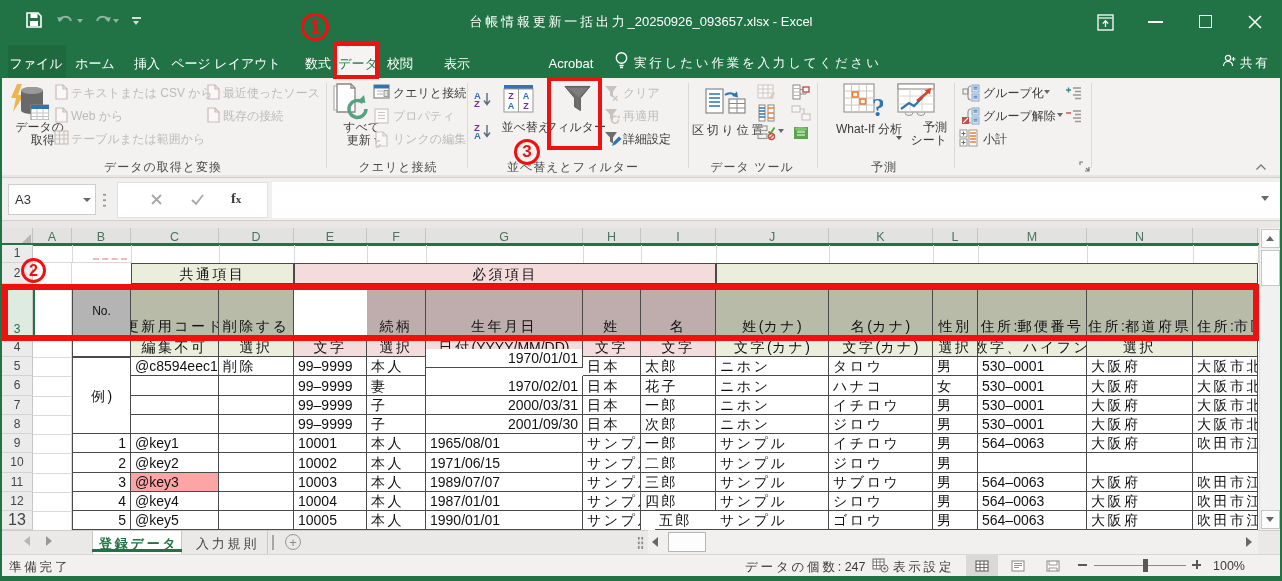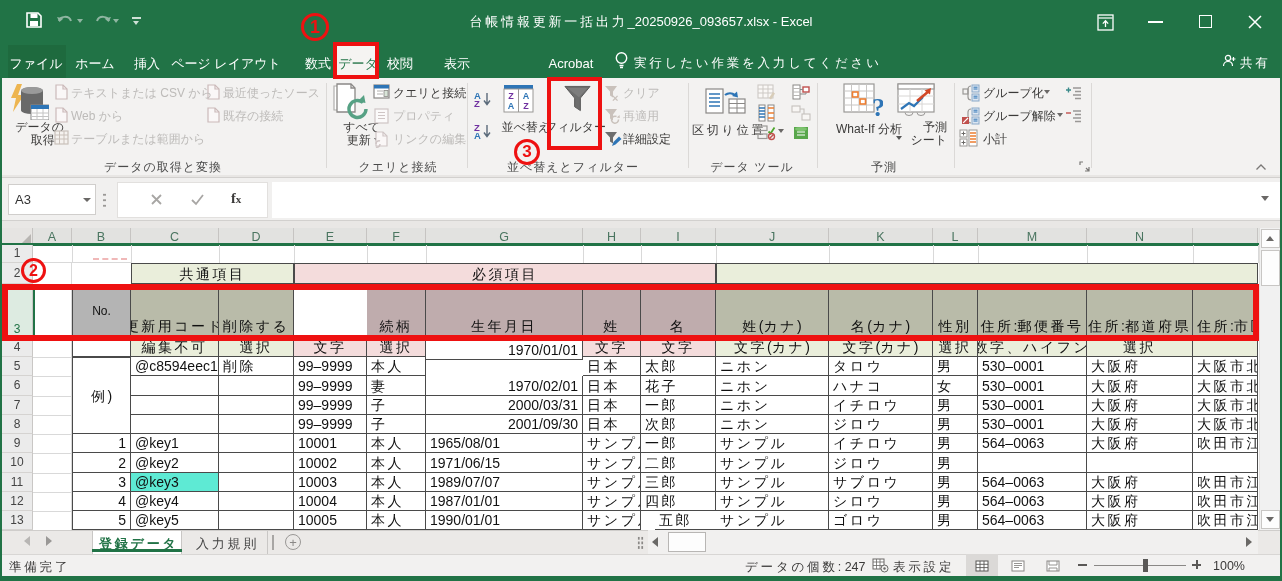--- a/index.html
+++ b/index.html
@@ -347,21 +347,21 @@
 <div class="gh" style="left:2px;top:284px;width:31px;height:54px;background:#ddebe1;border-right:1px solid #c9c7c5;border-bottom:1px solid #d5d3d1;color:#217346;align-items:flex-end;justify-content:center;font-size:12px;padding-bottom:1px">3</div>
 <div class="gh" style="left:2px;top:338px;width:31px;height:19px;background:#ebebeb;border-right:1px solid #c9c7c5;border-bottom:1px solid #d5d3d1;color:#444;align-items:center;justify-content:center;font-size:12px;padding-bottom:1px">4</div>
 <div class="gh" style="left:2px;top:357px;width:31px;height:19px;background:#ebebeb;border-right:1px solid #c9c7c5;border-bottom:1px solid #d5d3d1;color:#444;align-items:center;justify-content:center;font-size:12px;padding-bottom:1px">5</div>
 <div class="gh" style="left:2px;top:376px;width:31px;height:20px;background:#ebebeb;border-right:1px solid #c9c7c5;border-bottom:1px solid #d5d3d1;color:#444;align-items:center;justify-content:center;font-size:12px;padding-bottom:1px">6</div>
 <div class="gh" style="left:2px;top:396px;width:31px;height:19px;background:#ebebeb;border-right:1px solid #c9c7c5;border-bottom:1px solid #d5d3d1;color:#444;align-items:center;justify-content:center;font-size:12px;padding-bottom:1px">7</div>
 <div class="gh" style="left:2px;top:415px;width:31px;height:19px;background:#ebebeb;border-right:1px solid #c9c7c5;border-bottom:1px solid #d5d3d1;color:#444;align-items:center;justify-content:center;font-size:12px;padding-bottom:1px">8</div>
 <div class="gh" style="left:2px;top:434px;width:31px;height:19px;background:#ebebeb;border-right:1px solid #c9c7c5;border-bottom:1px solid #d5d3d1;color:#444;align-items:center;justify-content:center;font-size:12px;padding-bottom:1px">9</div>
 <div class="gh" style="left:2px;top:453px;width:31px;height:20px;background:#ebebeb;border-right:1px solid #c9c7c5;border-bottom:1px solid #d5d3d1;color:#444;align-items:center;justify-content:center;font-size:12px;padding-bottom:1px">10</div>
 <div class="gh" style="left:2px;top:473px;width:31px;height:19px;background:#ebebeb;border-right:1px solid #c9c7c5;border-bottom:1px solid #d5d3d1;color:#444;align-items:center;justify-content:center;font-size:12px;padding-bottom:1px">11</div>
 <div class="gh" style="left:2px;top:492px;width:31px;height:19px;background:#ebebeb;border-right:1px solid #c9c7c5;border-bottom:1px solid #d5d3d1;color:#444;align-items:center;justify-content:center;font-size:12px;padding-bottom:1px">12</div>
-<div class="gh" style="left:2px;top:511px;width:31px;height:19px;background:#ebebeb;border-right:1px solid #c9c7c5;border-bottom:1px solid #d5d3d1;color:#444;align-items:center;justify-content:center;font-size:12px;padding-bottom:1px">13</div>
+<div class="gh" style="left:2px;top:511px;width:31px;height:19px;background:#ebebeb;border-right:1px solid #c9c7c5;border-bottom:1px solid #d5d3d1;color:#444;align-items:center;justify-content:center;font-size:16px;padding-bottom:1px">13</div>
 <div class="ab" style="left:33px;top:262px;width:98px;height:1px;background:#d9d9d9"></div>
 <div class="ab" style="left:72px;top:245px;width:1px;height:18px;background:#d9d9d9"></div>
 <div class="ab" style="left:131px;top:245px;width:1px;height:18px;background:#d9d9d9"></div>
 <div class="ab" style="left:219px;top:245px;width:1px;height:18px;background:#d9d9d9"></div>
 <div class="ab" style="left:294px;top:245px;width:1px;height:18px;background:#d9d9d9"></div>
 <div class="ab" style="left:367px;top:245px;width:1px;height:18px;background:#d9d9d9"></div>
 <div class="ab" style="left:426px;top:245px;width:1px;height:18px;background:#d9d9d9"></div>
 <div class="ab" style="left:583px;top:245px;width:1px;height:18px;background:#d9d9d9"></div>
 <div class="ab" style="left:641px;top:245px;width:1px;height:18px;background:#d9d9d9"></div>
 <div class="ab" style="left:716px;top:245px;width:1px;height:18px;background:#d9d9d9"></div>
@@ -455,21 +455,21 @@
 <div class="cell ctr" style="left:1193px;top:338px;width:65px;height:19px;background:#eaeedb;border-right:1px solid #4a4a4a;border-bottom:1px solid #4a4a4a;font-size:14px"></div>
 <div class="cell ctr" style="left:72px;top:357px;width:59px;height:77px;background:#fff;border:1px solid #4a4a4a"><span class="k">例</span>)</div>
 <div class="cell lf" style="left:131px;top:357px;width:88px;height:19px;background:#fff;border-right:1px solid #4a4a4a;border-bottom:1px solid #4a4a4a;font-size:14px">@c8594eec1d</div>
 <div class="cell lf" style="left:219px;top:357px;width:75px;height:19px;background:#fff;border-right:1px solid #4a4a4a;border-bottom:1px solid #4a4a4a;font-size:14px">
       <span class="k">削除</span>
     </div>
 <div class="cell lf" style="left:294px;top:357px;width:73px;height:19px;background:#fff;border-right:1px solid #4a4a4a;border-bottom:1px solid #4a4a4a;font-size:14px">99–9999</div>
 <div class="cell lf" style="left:367px;top:357px;width:59px;height:19px;background:#fff;border-right:1px solid #4a4a4a;border-bottom:1px solid #4a4a4a;font-size:14px">
       <span class="k">本人</span>
     </div>
-<div class="cell rt" style="left:426px;top:341px;width:157px;height:19px;background:#fff;border-right:1px solid #4a4a4a;border-bottom:1px solid #4a4a4a;font-size:14px">1970/01/01</div>
+<div class="cell rt" style="left:426px;top:349px;width:157px;height:19px;background:#fff;border-right:1px solid #4a4a4a;border-bottom:1px solid #4a4a4a;font-size:14px">1970/01/01</div>
 <div class="cell lf" style="left:583px;top:357px;width:58px;height:19px;background:#fff;border-right:1px solid #4a4a4a;border-bottom:1px solid #4a4a4a;font-size:14px">
       <span class="k">日本</span>
     </div>
 <div class="cell lf" style="left:641px;top:357px;width:75px;height:19px;background:#fff;border-right:1px solid #4a4a4a;border-bottom:1px solid #4a4a4a;font-size:14px">
       <span class="k">太郎</span>
     </div>
 <div class="cell lf" style="left:716px;top:357px;width:113px;height:19px;background:#fff;border-right:1px solid #4a4a4a;border-bottom:1px solid #4a4a4a;font-size:14px">
       <span class="k">ニホン</span>
     </div>
 <div class="cell lf" style="left:829px;top:357px;width:104px;height:19px;background:#fff;border-right:1px solid #4a4a4a;border-bottom:1px solid #4a4a4a;font-size:14px">
@@ -622,21 +622,21 @@
 <div class="cell lf" style="left:829px;top:453px;width:104px;height:20px;background:#fff;border-right:1px solid #4a4a4a;border-bottom:1px solid #4a4a4a;font-size:14px">
       <span class="k">ジロウ</span>
     </div>
 <div class="cell lf" style="left:933px;top:453px;width:45px;height:20px;background:#fff;border-right:1px solid #4a4a4a;border-bottom:1px solid #4a4a4a;font-size:14px">
       <span class="k">男</span>
     </div>
 <div class="cell lf" style="left:978px;top:453px;width:109px;height:20px;background:#fff;border-right:1px solid #4a4a4a;border-bottom:1px solid #4a4a4a;font-size:14px"></div>
 <div class="cell lf" style="left:1087px;top:453px;width:106px;height:20px;background:#fff;border-right:1px solid #4a4a4a;border-bottom:1px solid #4a4a4a;font-size:14px"></div>
 <div class="cell lf" style="left:1193px;top:453px;width:65px;height:20px;background:#fff;border-right:1px solid #4a4a4a;border-bottom:1px solid #4a4a4a;font-size:14px"></div>
 <div class="cell rt" style="left:72px;top:473px;width:59px;height:19px;background:#fff;border-right:1px solid #4a4a4a;border-bottom:1px solid #4a4a4a;border-left:1px solid #4a4a4a;font-size:14px">3</div>
-<div class="cell lf" style="left:131px;top:473px;width:88px;height:19px;background:#5eead4;border-right:1px solid #4a4a4a;border-bottom:1px solid #4a4a4a;font-size:14px">@key3</div>
+<div class="cell lf" style="left:131px;top:473px;width:88px;height:19px;background:#fca5a5;border-right:1px solid #4a4a4a;border-bottom:1px solid #4a4a4a;font-size:14px">@key3</div>
 <div class="cell lf" style="left:219px;top:473px;width:75px;height:19px;background:#fff;border-right:1px solid #4a4a4a;border-bottom:1px solid #4a4a4a;font-size:14px"></div>
 <div class="cell lf" style="left:294px;top:473px;width:73px;height:19px;background:#fff;border-right:1px solid #4a4a4a;border-bottom:1px solid #4a4a4a;font-size:14px">10003</div>
 <div class="cell lf" style="left:367px;top:473px;width:59px;height:19px;background:#fff;border-right:1px solid #4a4a4a;border-bottom:1px solid #4a4a4a;font-size:14px">
       <span class="k">本人</span>
     </div>
 <div class="cell lf" style="left:426px;top:473px;width:157px;height:19px;background:#fff;border-right:1px solid #4a4a4a;border-bottom:1px solid #4a4a4a;font-size:14px">1989/07/07</div>
 <div class="cell lf" style="left:583px;top:473px;width:58px;height:19px;background:#fff;border-right:1px solid #4a4a4a;border-bottom:1px solid #4a4a4a;font-size:14px">
       <span class="k">サンプル</span>
     </div>
 <div class="cell lf" style="left:641px;top:473px;width:75px;height:19px;background:#fff;border-right:1px solid #4a4a4a;border-bottom:1px solid #4a4a4a;font-size:14px">

